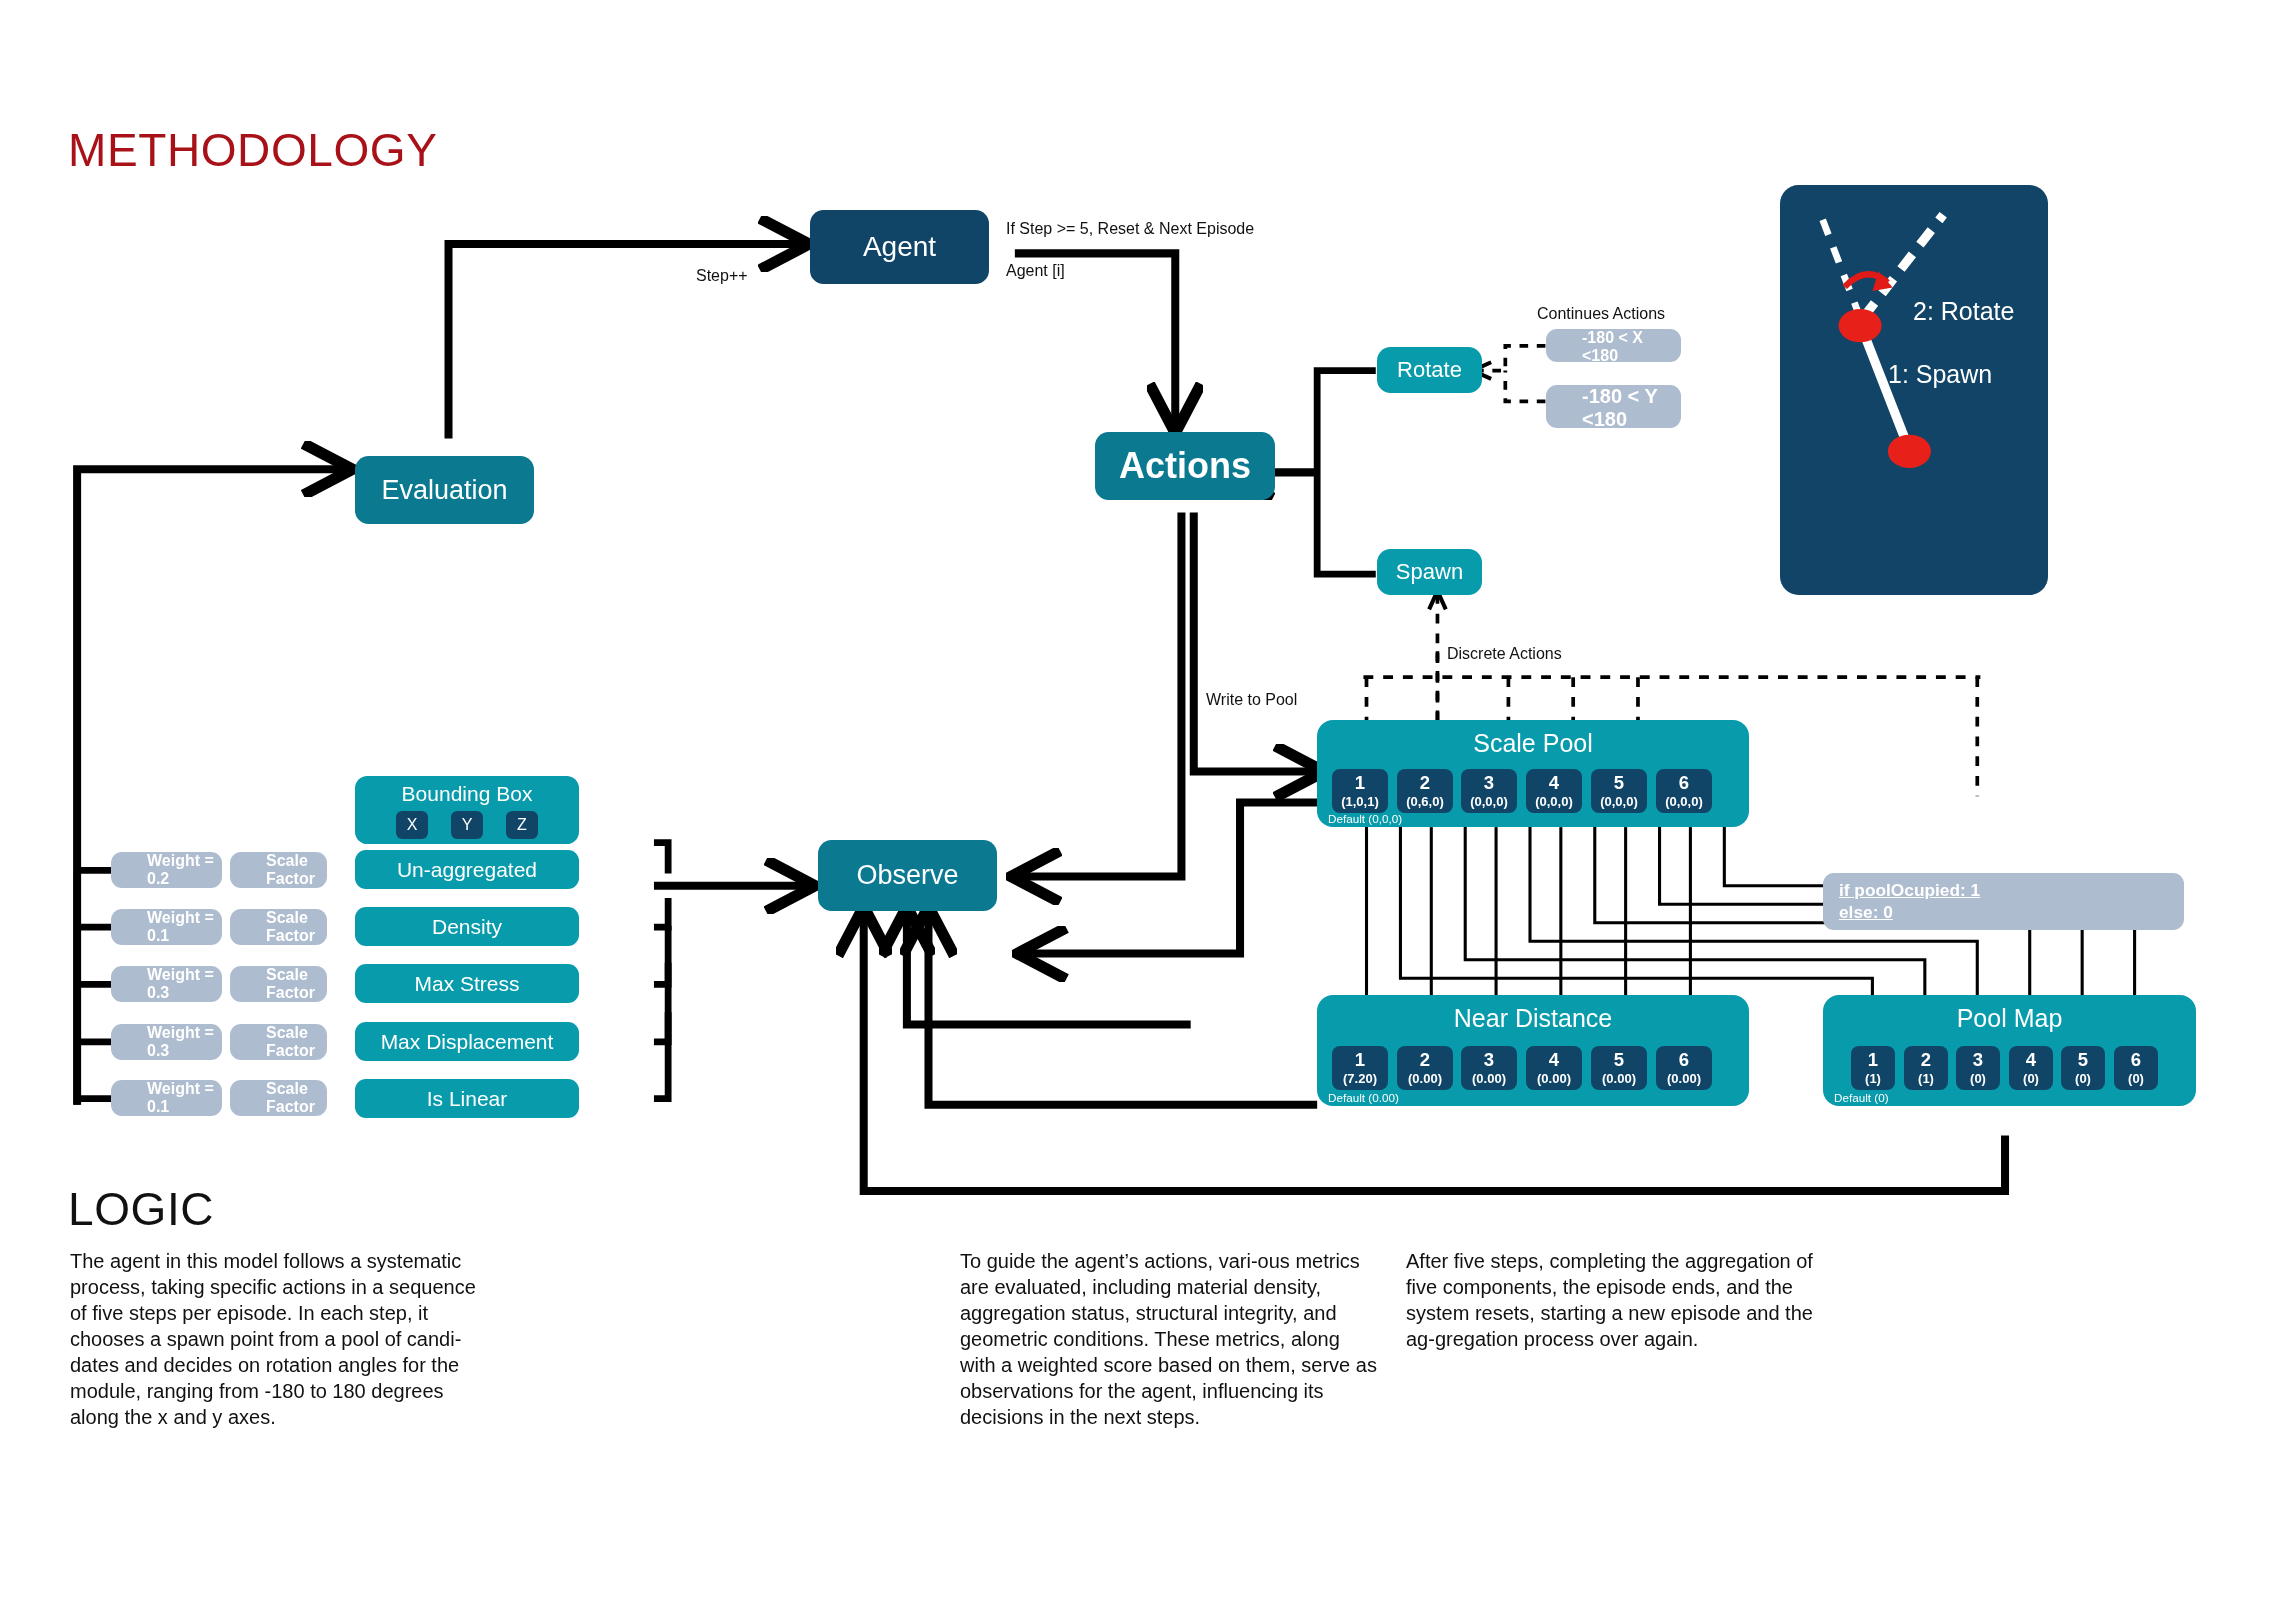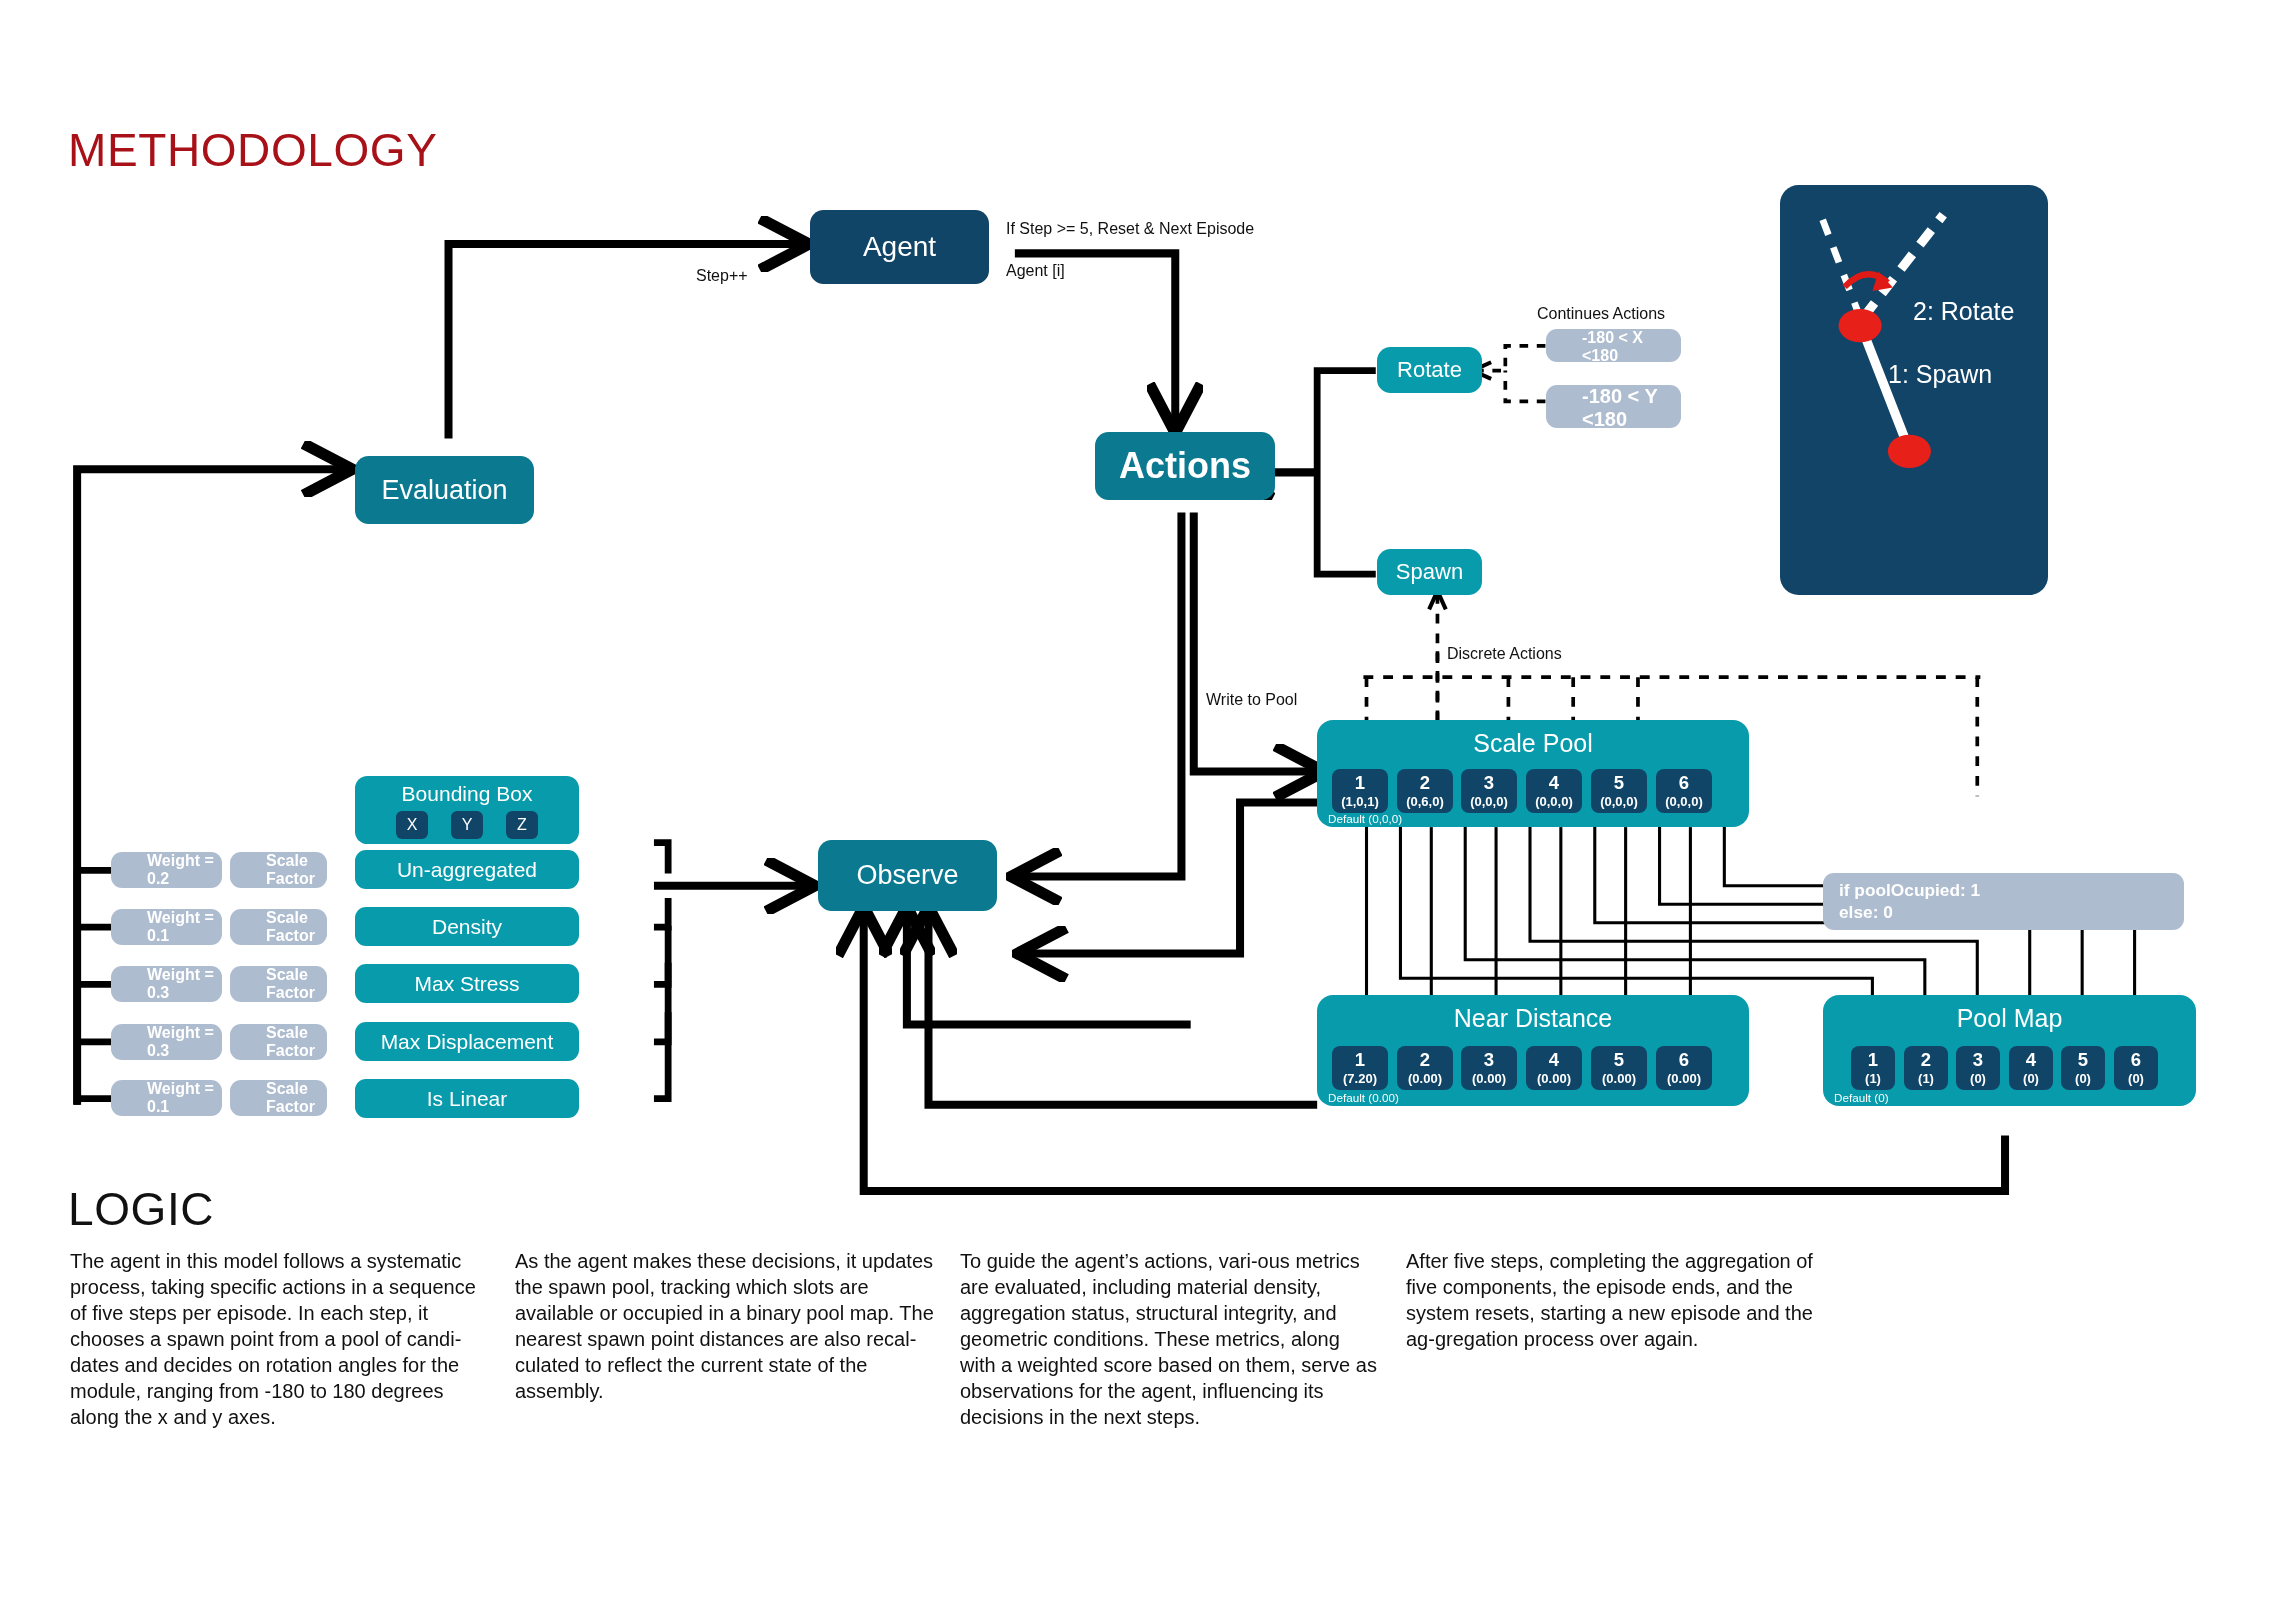--- a/index.html
+++ b/index.html
@@ -172,21 +172,21 @@
   <div class="abs elabel" style="left:1206px;top:691px;">Write to Pool</div>
 
   <div class="abs chip" style="left:1546px;top:329px;width:135px;height:33px;font-size:16px;">
     <span>-180 &lt; X &lt;180</span>
   </div>
   <div class="abs chip" style="left:1546px;top:385px;width:135px;height:43px;font-size:20px;">
     <span>-180 &lt; Y &lt;180</span>
   </div>
 
   <div class="abs chip" style="left:1823px;top:873px;width:361px;height:57px;flex-direction:column;
-              align-items:flex-start;justify-content:center;padding-left:16px;font-size:17.3px;line-height:1.25;">
+              align-items:flex-start;justify-content:center;padding-left:16px;font-size:17.3px;line-height:1.25;text-decoration:underline;">
     <span>if poolOcupied: 1</span>
     <span>else: 0</span>
   </div>
 
   <div class="abs illus">
     <svg viewBox="0 0 435 665" width="268" height="410">
 
       <line x1="130" y1="215" x2="65" y2="45" stroke="#ffffff" stroke-width="11" stroke-dasharray="26 22" stroke-linecap="butt"></line>
 
       <line x1="135" y1="215" x2="265" y2="48" stroke="#ffffff" stroke-width="15" stroke-dasharray="30 20" stroke-linecap="butt"></line>
@@ -347,18 +347,17 @@
       <span class="idx">5</span>
       <span class="val">(0)</span>
       </div>
     <div class="slot" style="left:291px;top:51px;width:44px;height:44px;">
       <span class="idx">6</span>
       <span class="val">(0)</span>
       </div>
   </div>
 
   <div class="abs logic-col" style="left:70px;top:1248px;width:420px;">The agent in this model follows a systematic process, taking specific actions in a sequence of five steps per episode. In each step, it chooses a spawn point from a pool of candi-dates and decides on rotation angles for the module, ranging from -180 to 180 degrees along the x and y axes.</div>
-  <div class="abs logic-col" style="left:515px;top:1248px;width:420px;">As the agent makes these decisions, it updates the spawn pool, tracking which slots are available or occupied in a binary pool map. The nearest spawn point distances are also recal-culated to reflect the current state of the assembly.</div>
   <div class="abs logic-col" style="left:960px;top:1248px;width:420px;">To guide the agent’s actions, vari-ous metrics are evaluated, including material density, aggregation status, structural integrity, and geometric conditions. These metrics, along with a weighted score based on them, serve as observations for the agent, influencing its decisions in the next steps.</div>
   <div class="abs logic-col" style="left:1406px;top:1248px;width:420px;">After five steps, completing the aggregation of five components, the episode ends, and the system resets, starting a new episode and the ag-gregation process over again.</div>
 
 </div>
 
 
 </body></html>

